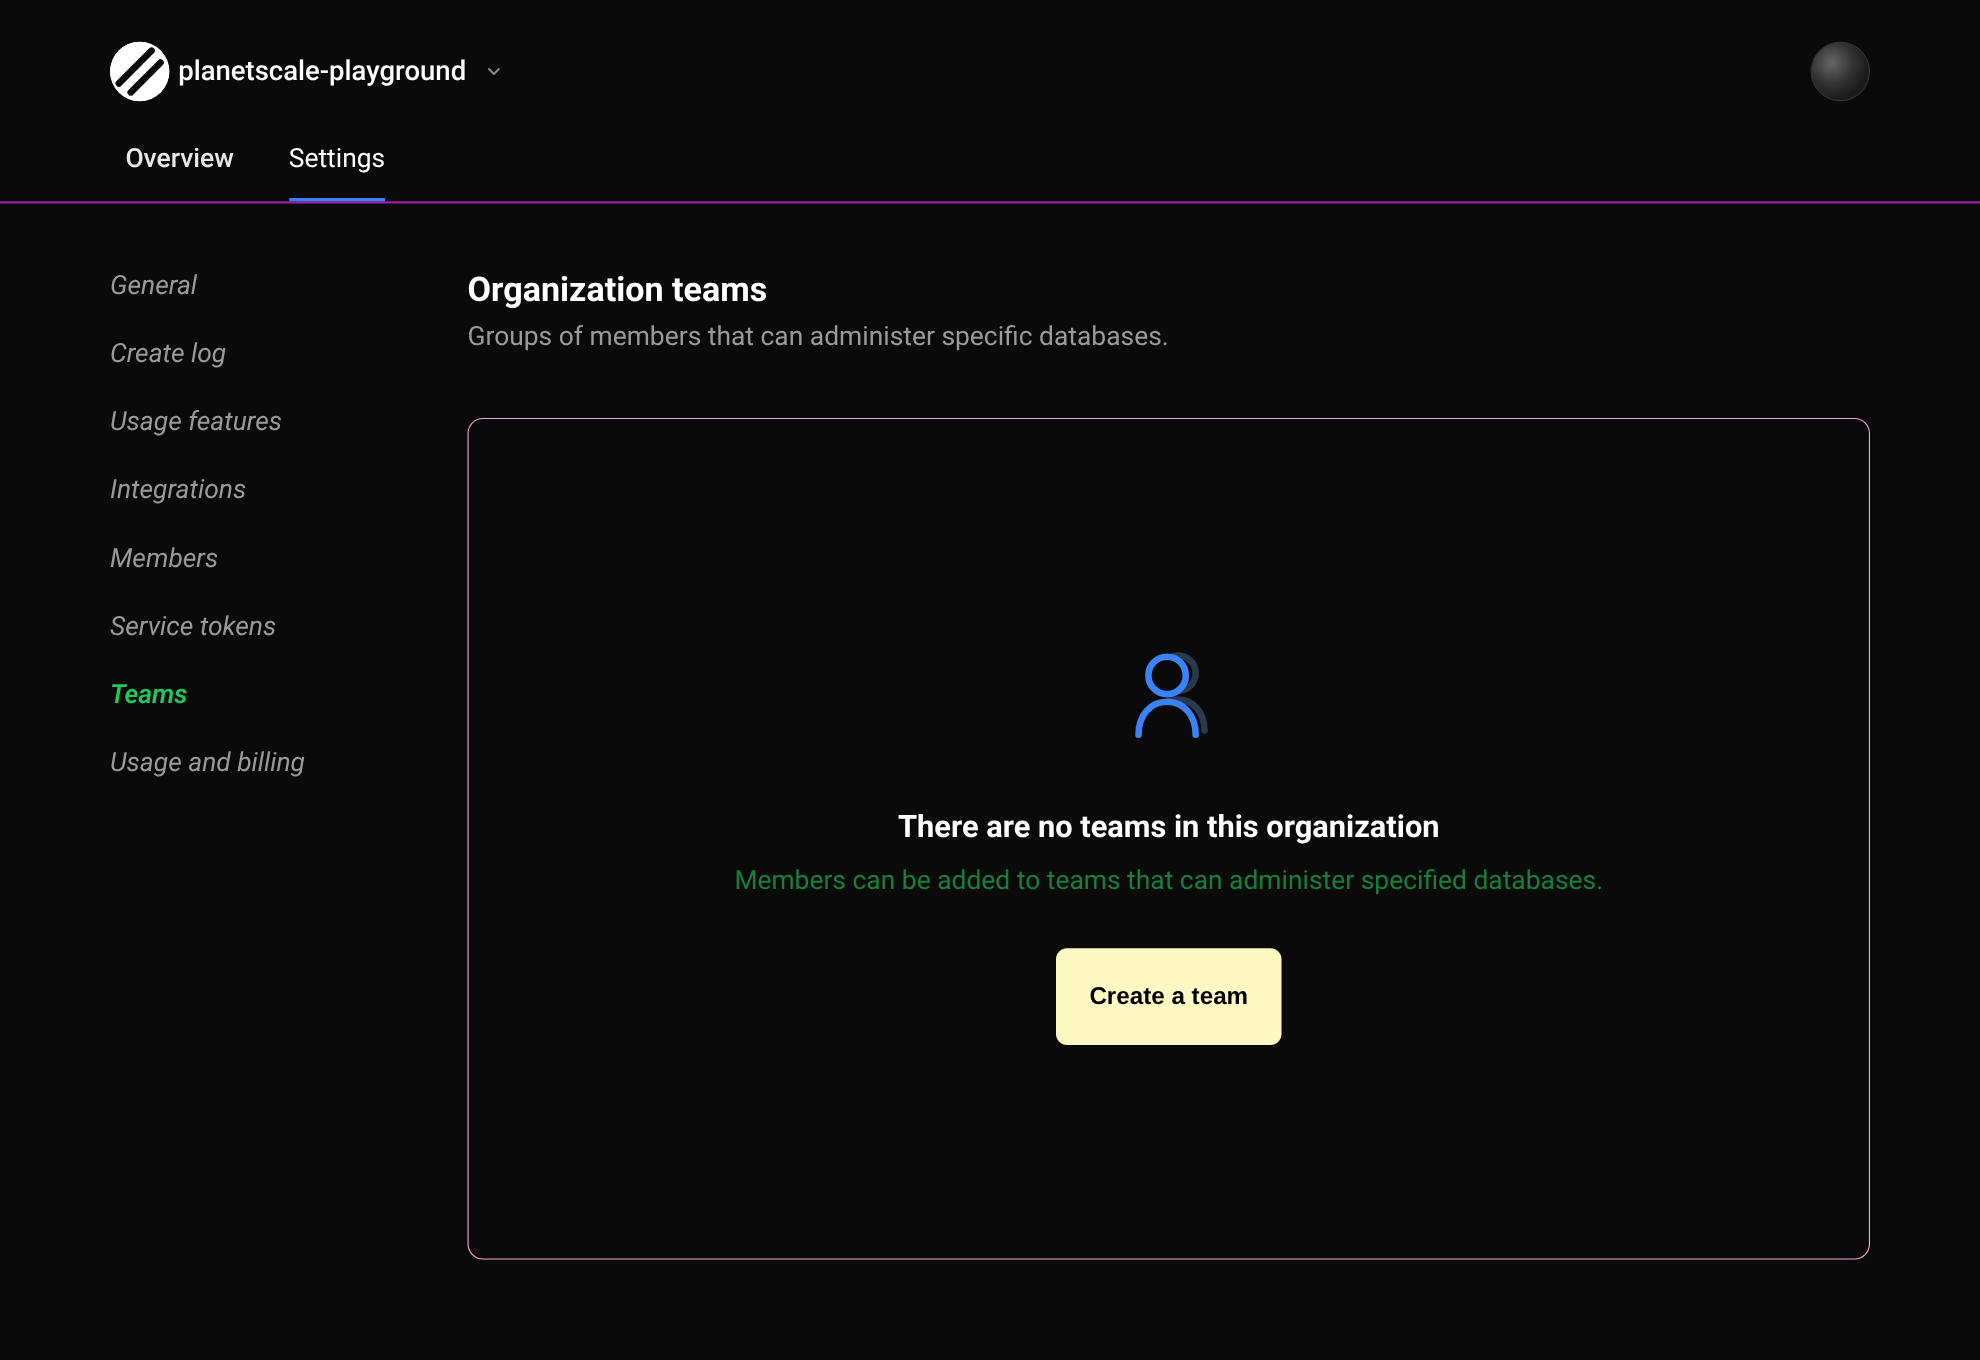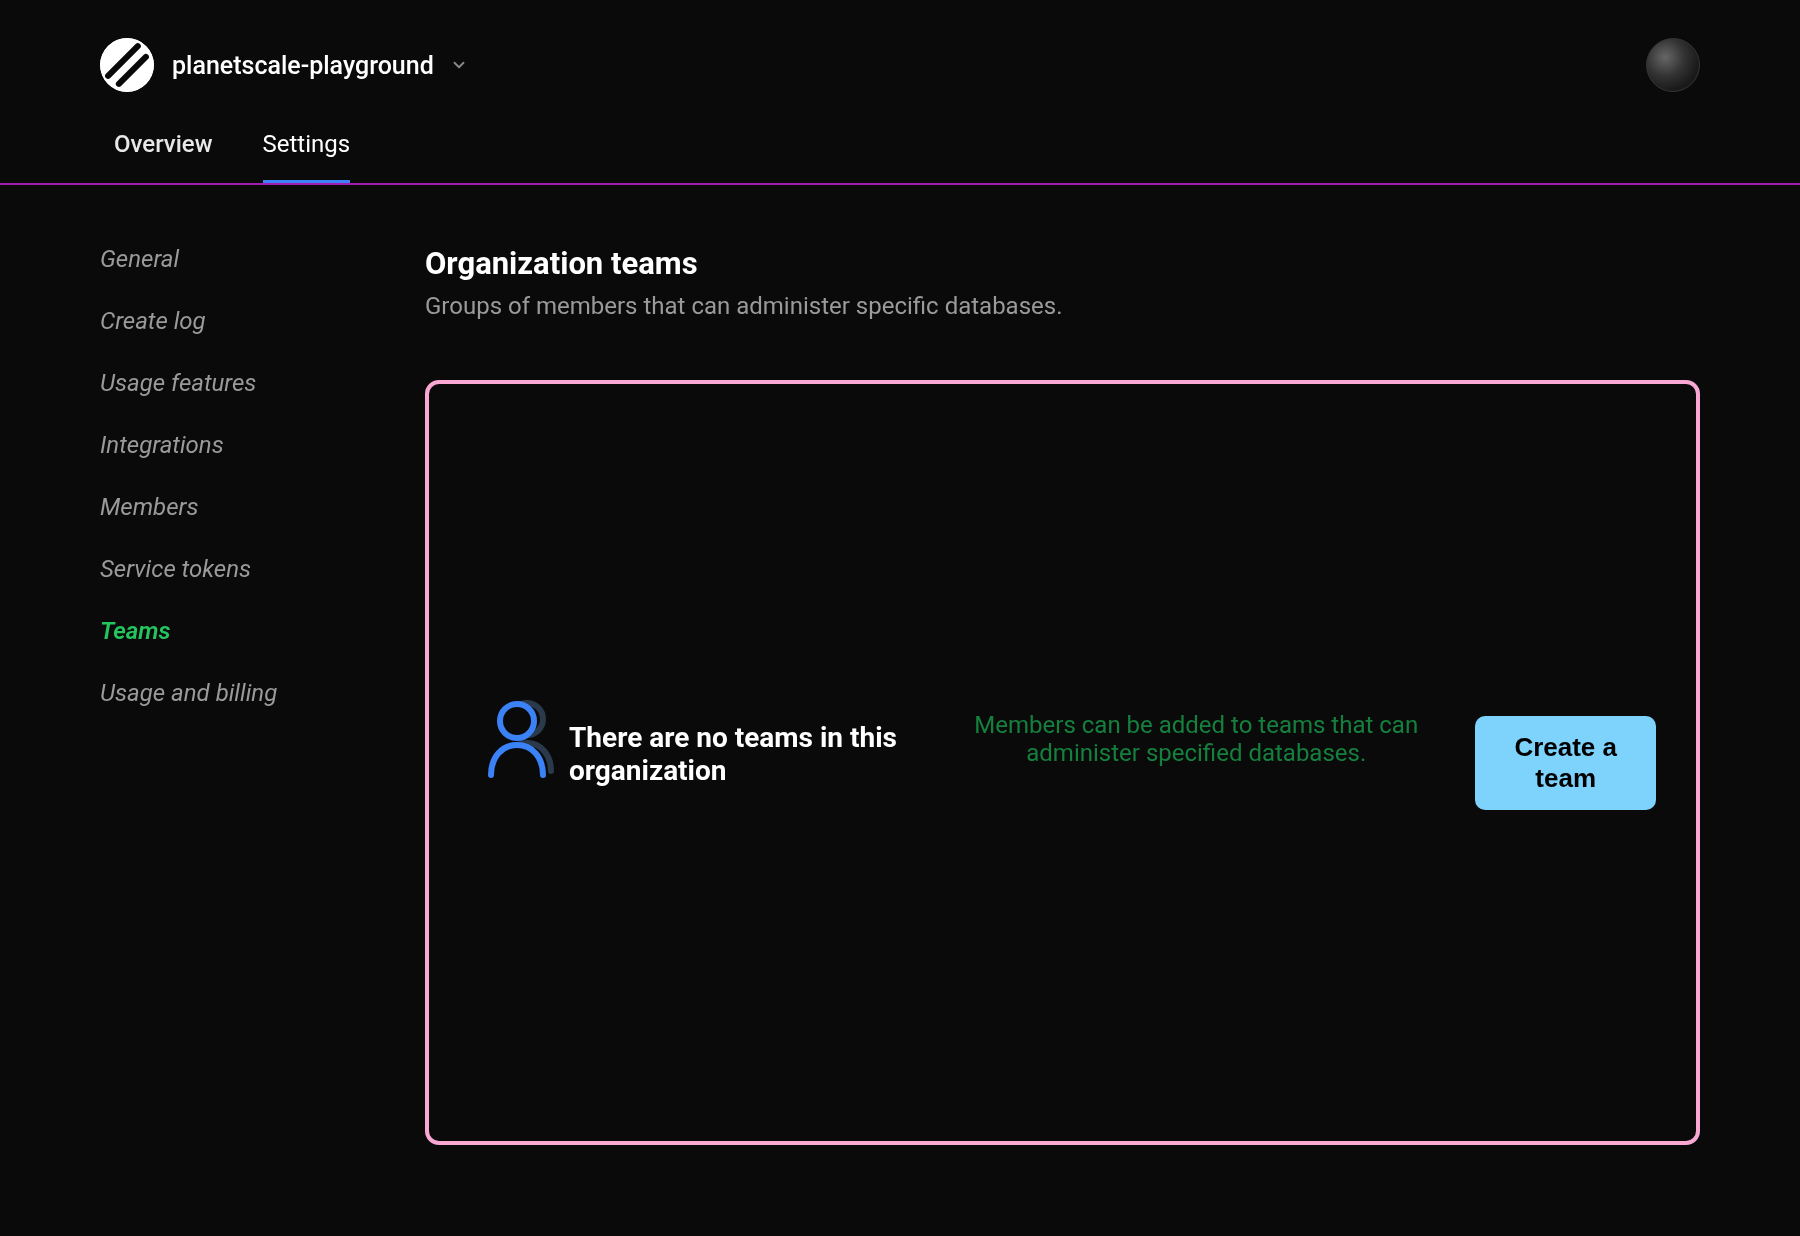--- a/index.html
+++ b/index.html
@@ -17,21 +17,21 @@
     }
     .header {
       display: flex;
       align-items: center;
       justify-content: space-between;
       padding: 38px 100px 0 100px;
     }
     .header-left {
       display: flex;
       align-items: center;
-      gap: 18px;
+      gap: 8px;
     }
     .logo {
       width: 54px;
       height: 54px;
       border-radius: 50%;
       background: #ffffff;
       position: relative;
       overflow: hidden;
     }
     .logo svg {
@@ -105,51 +105,51 @@
       font-weight: 700;
       color: #ffffff;
       margin-bottom: 10px;
     }
     .page-subtitle {
       font-size: 24px;
       color: #9a9a9a;
       margin-bottom: 60px;
     }
     .empty-card {
-      border: 4px solid #f9a8d4;
+      border: 1px solid #f9a8d4;
       border-radius: 14px;
       height: 765px;
       display: flex;
-      flex-direction: row;
+      flex-direction: column;
       align-items: center;
       justify-content: center;
       padding: 40px;
     }
     .team-icon {
       margin-bottom: 55px;
     }
     .empty-title {
       font-size: 28px;
       font-weight: 700;
       color: #ffffff;
       margin-bottom: 18px;
     }
     .empty-subtitle {
       font-size: 24px;
       color: #15803d;
       margin-bottom: 48px;
       text-align: center;
     }
     .create-button {
-      background: #7dd3fc;
+      background: #fef9c3;
       color: #000000;
       border: none;
       border-radius: 10px;
-      padding: 16px 30px;
-      font-size: 26px;
+      padding: 31px 30px;
+      font-size: 22px;
       font-weight: 600;
       cursor: pointer;
     }
     .org-selector {
       display: flex;
       align-items: center;
       gap: 16px;
       cursor: pointer;
     }
   </style>

